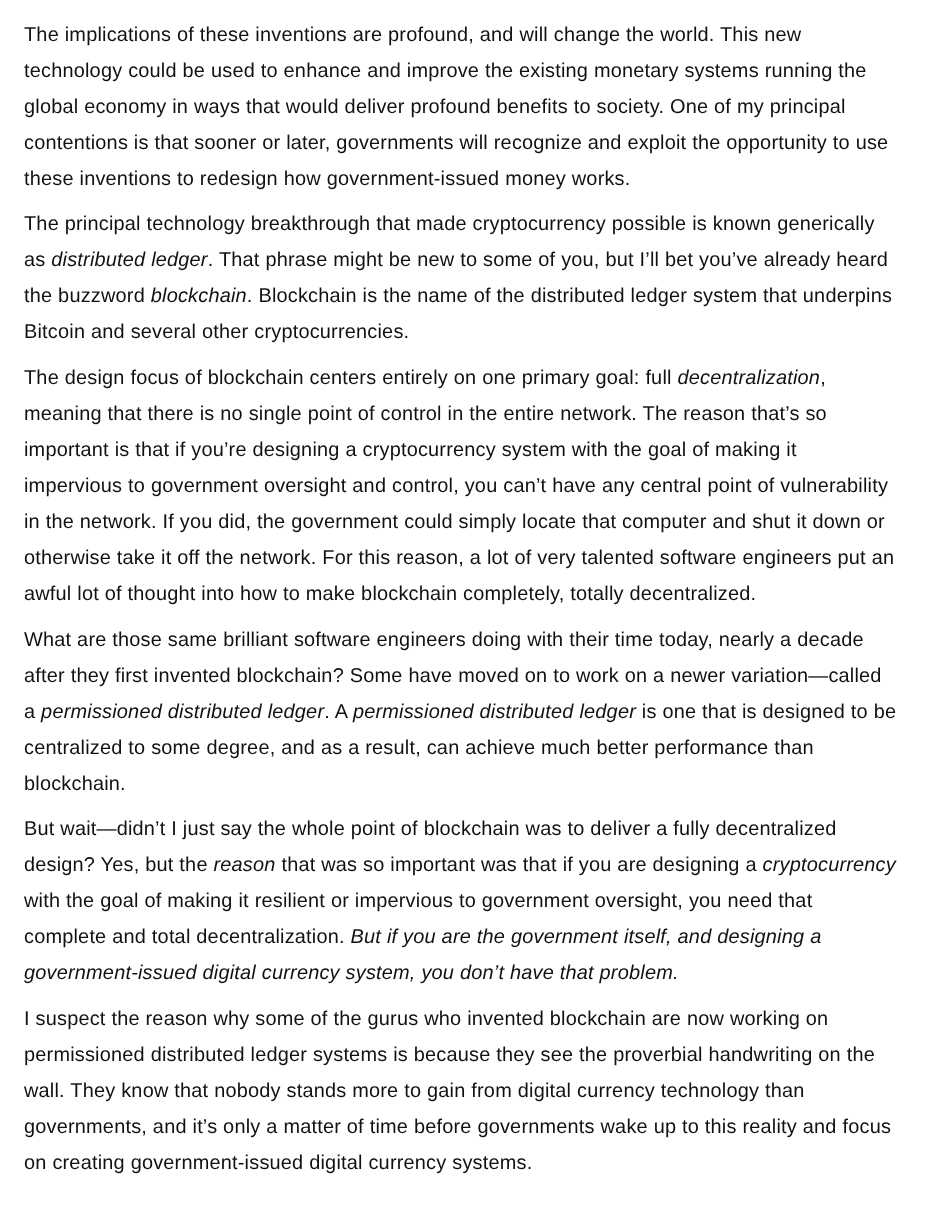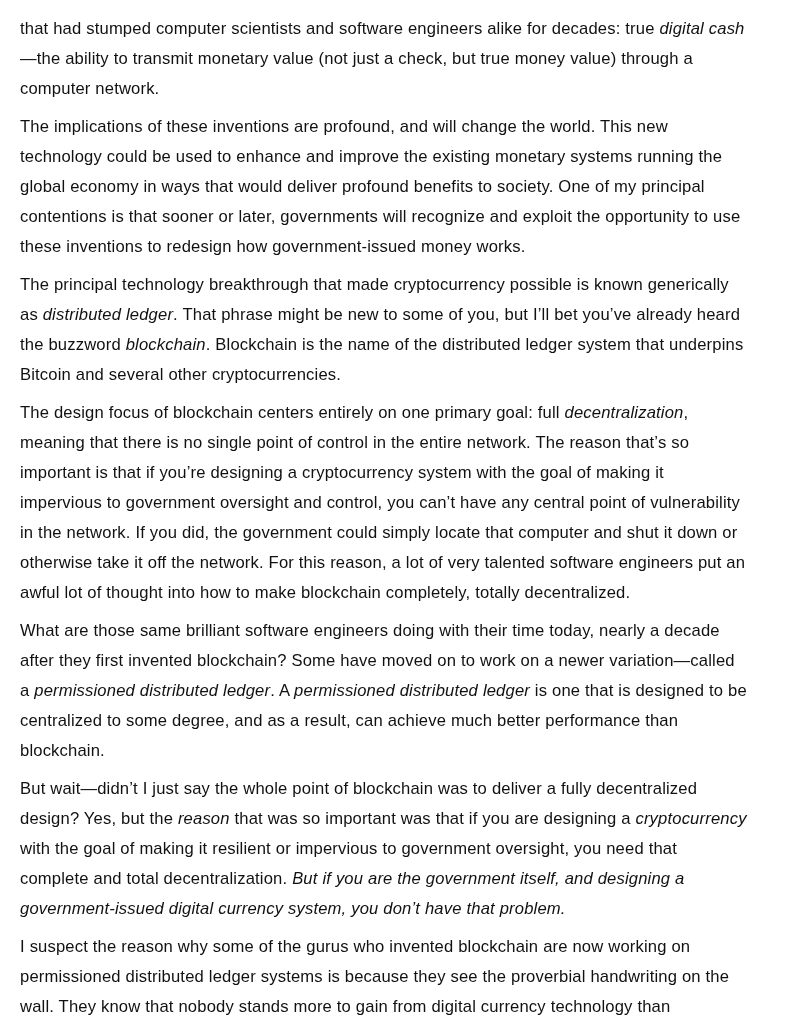--- a/index.html
+++ b/index.html
@@ -41,21 +41,20 @@
   }
   .i {
     font-style: italic;
   }
 </style>
 </head>
 <body style="background: rgb(255, 255, 255);">
 
 <div class="page" style="background: rgb(255, 255, 255);">
   <div class="body-text" id="body-text">
-      <p class="para" style="color: rgb(17, 17, 17);"><span>that had stumped computer scientists and software engineers alike for decades: true </span><span class="i">digital cash</span><span>—the ability to transmit monetary value (not just a check, but true money value) through a computer network.</span></p>
       <p class="para" style="color: rgb(17, 17, 17);"><span>The implications of these inventions are profound, and will change the world. This new technology could be used to enhance and improve the existing monetary systems running the global economy in ways that would deliver profound benefits to society. One of my principal contentions is that sooner or later, governments will recognize and exploit the opportunity to use these inventions to redesign how government-issued money works.</span></p>
       <p class="para" style="color: rgb(17, 17, 17);"><span>The principal technology breakthrough that made cryptocurrency possible is known generically as </span><span class="i">distributed ledger</span><span>. That phrase might be new to some of you, but I’ll bet you’ve already heard the buzzword </span><span class="i">blockchain</span><span>. Blockchain is the name of the distributed ledger system that underpins Bitcoin and several other cryptocurrencies.</span></p>
       <p class="para" style="color: rgb(17, 17, 17);"><span>The design focus of blockchain centers entirely on one primary goal: full </span><span class="i">decentralization</span><span>, meaning that there is no single point of control in the entire network. The reason that’s so important is that if you’re designing a cryptocurrency system with the goal of making it impervious to government oversight and control, you can’t have any central point of vulnerability in the network. If you did, the government could simply locate that computer and shut it down or otherwise take it off the network. For this reason, a lot of very talented software engineers put an awful lot of thought into how to make blockchain completely, totally decentralized.</span></p>
       <p class="para" style="color: rgb(17, 17, 17);"><span>What are those same brilliant software engineers doing with their time today, nearly a decade after they first invented blockchain? Some have moved on to work on a newer variation—called a </span><span class="i">permissioned distributed ledger</span><span>. A </span><span class="i">permissioned distributed ledger</span><span> is one that is designed to be centralized to some degree, and as a result, can achieve much better performance than blockchain.</span></p>
       <p class="para" style="color: rgb(17, 17, 17);"><span>But wait—didn’t I just say the whole point of blockchain was to deliver a fully decentralized design? Yes, but the </span><span class="i">reason</span><span> that was so important was that if you are designing a </span><span class="i">cryptocurrency</span><span> with the goal of making it resilient or impervious to government oversight, you need that complete and total decentralization. </span><span class="i">But if you are the government itself, and designing a government-issued digital currency system, you don’t have that problem.</span></p>
       <p class="para" style="color: rgb(17, 17, 17);"><span>I suspect the reason why some of the gurus who invented blockchain are now working on permissioned distributed ledger systems is because they see the proverbial handwriting on the wall. They know that nobody stands more to gain from digital currency technology than governments, and it’s only a matter of time before governments wake up to this reality and focus on creating government-issued digital currency systems.</span></p>
     </div>
 </div>
 
 </body></html>

